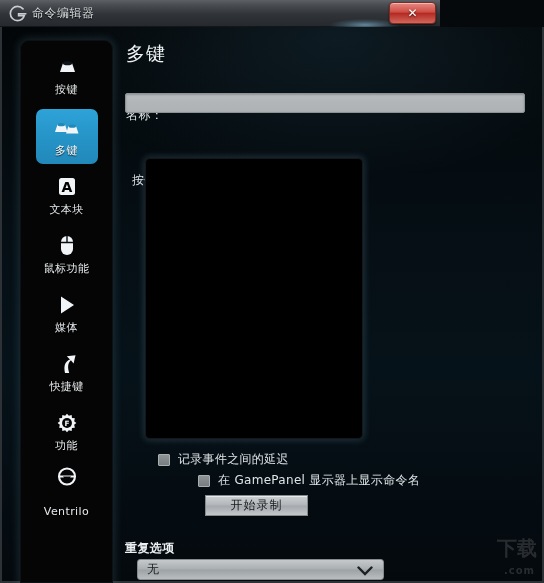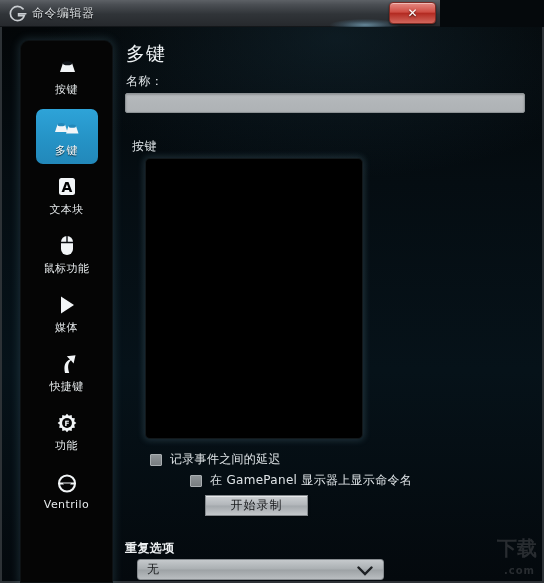--- a/index.html
+++ b/index.html
@@ -144,20 +144,21 @@
     position: absolute;
     left: 4px; top: 14px;
     font-size: 19px;
     color: #eef2f4;
     letter-spacing: 1px;
   }
   .field-label {
     font-size: 12px;
     color: #dfe4e7;
     letter-spacing: 0.4px;
+    margin-top: 34px;
   }
   .lbl-name {
     position: absolute;
     left: 4px; top: 46px;
   }
   .name-input {
     position: absolute;
     left: 3px; top: 66px;
     width: 400px;
     height: 20px;
@@ -182,21 +183,21 @@
     width: 218px;
     height: 281px;
     background: #000;
     border-radius: 5px;
     box-shadow: 0 0 6px 2px rgba(150,200,225,0.17), inset 0 0 0 1px rgba(110,150,170,0.16);
     overflow: hidden;
   }
 
   .chk-row {
     position: absolute;
-    left: 28px;
+    left: 36px;
     display: flex;
     align-items: center;
     cursor: pointer;
   }
   .chk-row.r1 { top: 424px; }
   .chk-row.r2 { top: 445px; padding-left: 40px; }
   .chk-box {
     width: 12px; height: 12px;
     background: linear-gradient(to bottom, #8f9497 0%, #787d80 100%);
     border: 1px solid #a9aeb1;
@@ -392,21 +393,21 @@
                      L19.8 14 L20.6 17.1 L17.4 17.4 L17.1 20.6 L14 19.8 L12 22.2
                      L10 19.8 L6.9 20.6 L6.6 17.4 L3.4 17.1 L4.2 14 L1.8 12
                      L4.2 10 L3.4 6.9 L6.6 6.6 L6.9 3.4 L10 4.2 Z" fill="#f2f5f7"></path>
             <circle cx="12" cy="12" r="5.4" fill="#050505"></circle>
             <text x="12" y="15.4" font-size="8" font-weight="bold" text-anchor="middle" font-family="DejaVu Sans, sans-serif" fill="#f2f5f7">F</text>
           </svg>
         </span>
         <span class="side-label">功能</span>
       </div>
 
-      <div class="side-item" style="margin-top:4px;">
+      <div class="side-item" style="margin-top:4px;justify-content:space-between;">
         <span class="side-icon">
           <svg width="26" height="22" viewBox="0 0 26 22">
             <path d="M13 3.5 A8 8 0 0 1 21 11.5 A8 8 0 0 1 13 19.5 A8 8 0 0 1 5 11.5
                      A8 8 0 0 1 13 3.5 Z M5.4 11.5 L20.6 11.5" fill="none" stroke="#f2f5f7" stroke-width="2.1"></path>
             <path d="M9 11.5 L13 17 L17 11.5 Z" fill="#050505"></path>
           </svg>
         </span>
         <span class="side-label">Ventrilo</span>
       </div>
 

